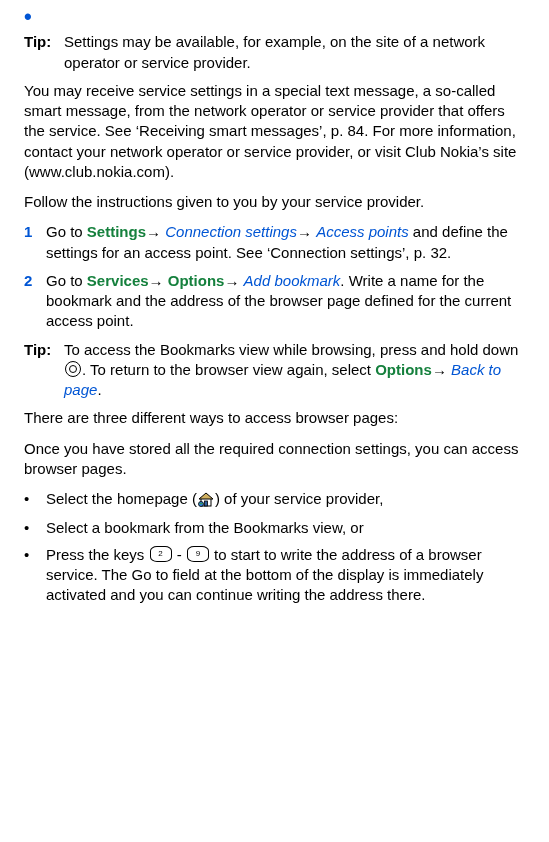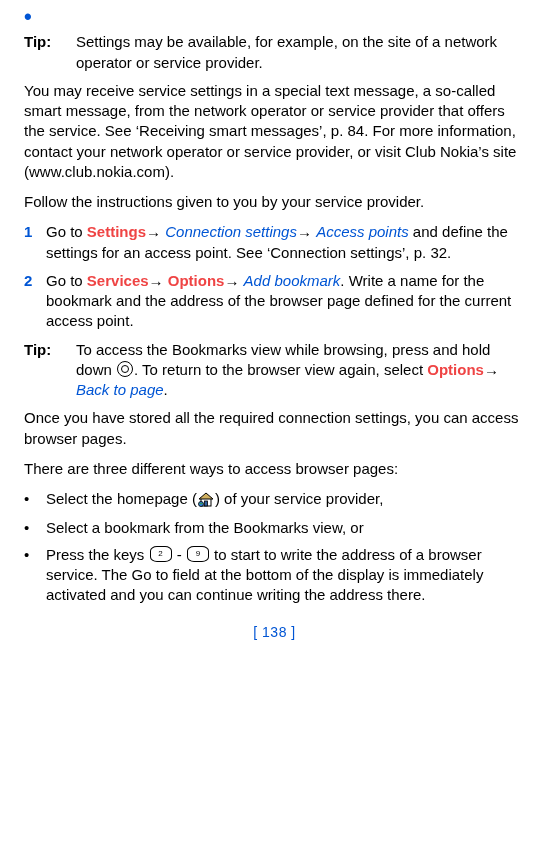--- a/index.html
+++ b/index.html
@@ -27,28 +27,28 @@
     letter-spacing: 0.5px;
     line-height: 1.25;
     margin: 0 0 10px 0;
   }
   .h2 {
     color: #0055d4;
     font-weight: bold;
     font-size: 19px;
     margin: 14px 0 2px 0;
   }
-  .tip-row { display: flex; align-items: flex-start; margin: 2px 0 8px 0; gap: 12px; }
+  .tip-row { display: flex; align-items: flex-start; margin: 2px 0 8px 0; }
   .tip-label { font-weight: bold; width: 40px; flex: none; }
   .tip-body { flex: 1; }
   p { margin: 6px 0 10px 0; }
   .num-row { display: flex; align-items: flex-start; margin: 4px 0 8px 0; }
   .num { color: #0055d4; font-weight: bold; width: 22px; flex: none; }
   .num-body { flex: 1; }
-  .blue-bold { color: #ef4444; font-weight: bold; margin-top: 44px; }
+  .blue-bold { color: #15803d; font-weight: bold; margin-top: 44px; }
   .blue-ital { color: #0055d4; font-style: italic; }
   .arrow { font-family: inherit; }
   .key-icon {
     display: inline-block;
     width: 20px; height: 14px;
     border: 1.2px solid #000;
     border-radius: 7px / 5px;
     vertical-align: -2px;
     position: relative;
     background: #fff;
@@ -132,22 +132,22 @@
   </div>
 
   <div class="tip-row">
     <span class="tip-label">Tip:</span>
     <span class="tip-body">
       <span>To access the Bookmarks view while browsing, press and hold down </span><span class="center-key"></span><span>. To return to the browser view again, select </span><span class="blue-bold">Options</span><span class="arrow">→</span>
       <span class="blue-ital">Back to page</span><span>.</span>
     </span>
   </div>
 
+  <p>There are three different ways to access browser pages:</p>
   <p>Once you have stored all the required connection settings, you can access browser pages.</p>
-  <p>There are three different ways to access browser pages:</p>
 
   <div class="bul-row">
     <span class="bul">•</span>
     <span class="bul-body">
       <span>Select the homepage (</span><span class="home-icon"><svg width="16" height="15" viewBox="0 0 16 15">
             <rect x="3" y="6" width="10" height="8" fill="#ffffff" stroke="#000" stroke-width="1"></rect>
             <polygon points="8,1 1,7 15,7" fill="#d0b060" stroke="#000" stroke-width="1"></polygon>
             <rect x="6.5" y="9" width="3" height="5" fill="#3060a0" stroke="#000" stroke-width="0.8"></rect>
             <circle cx="3" cy="12" r="2.5" fill="#3080d0" stroke="#000" stroke-width="0.8"></circle>
             <path d="M1 12 A2.5 2.5 0 0 1 5 12" fill="#30a040"></path>
@@ -160,14 +160,13 @@
     <span class="bul-body">Select a bookmark from the Bookmarks view, or</span>
   </div>
 
   <div class="bul-row">
     <span class="bul">•</span>
     <span class="bul-body">
       <span>Press the keys </span><span class="key-icon" data-glyph="2"></span><span> - </span><span class="key-icon" data-glyph="9"></span><span> to start to write the address of a browser service. The Go to field at the bottom of the display is immediately activated and you can continue writing the address there.</span>
     </span>
   </div>
 
-  <div class="footer">[ 138 ]</div>
 </div>
 
 </body></html>

